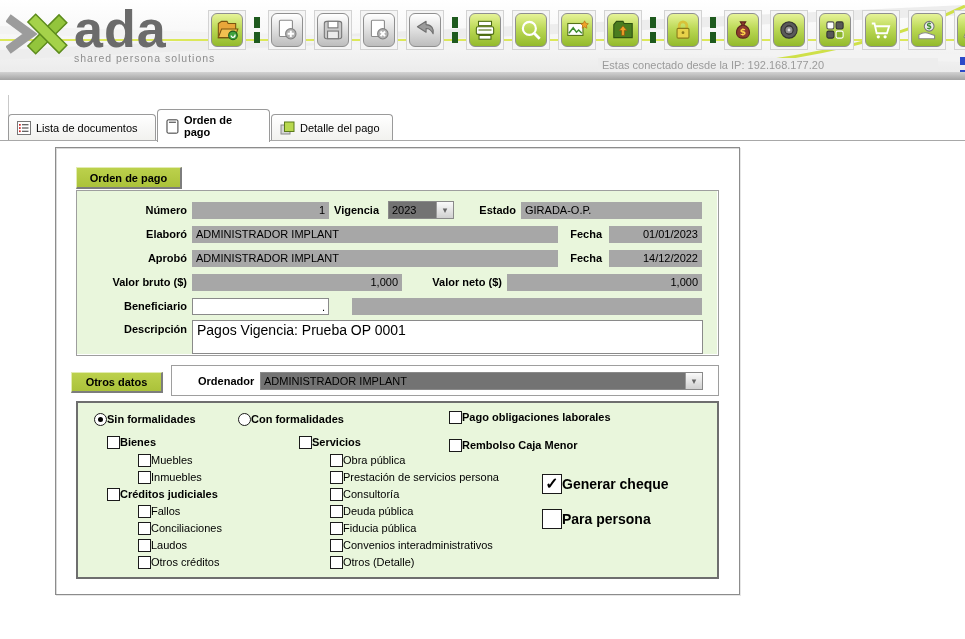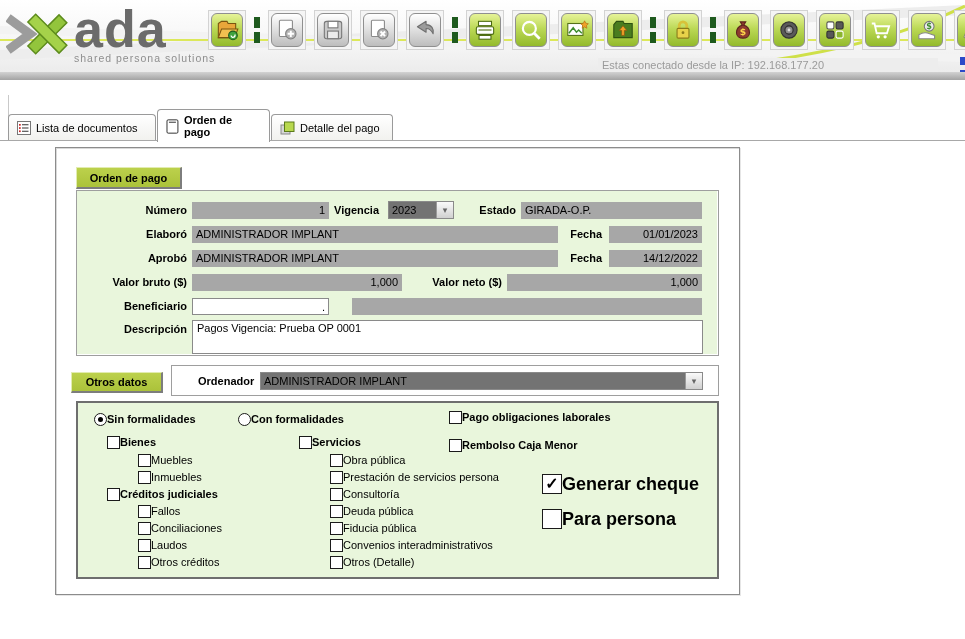--- a/index.html
+++ b/index.html
@@ -54,35 +54,35 @@
           padding:0 4px;box-sizing:border-box;overflow:hidden;white-space:nowrap;}
   .gfield.num{text-align:right;}
   .winput{position:absolute;height:17px;background:#fff;border:1px solid #8a8a8a;font-size:11px;
           line-height:15px;padding:0 3px;box-sizing:border-box;font-family:"Liberation Sans",sans-serif;}
   .combo{position:absolute;height:18px;background:#737373;border:1px solid #8a8a8a;font-size:11px;
          line-height:16px;padding:0 18px 0 3px;box-sizing:border-box;cursor:pointer;white-space:nowrap;overflow:hidden;}
   .combo .arrow{position:absolute;right:0;top:0;bottom:0;width:16px;
          background:linear-gradient(180deg,#fafafa,#d0d0d0);border-left:1px solid #9a9a9a;
          display:flex;align-items:center;justify-content:center;font-size:9px;color:#666;}
   textarea.desc{position:absolute;resize:none;background:#fff;border:1px solid #8a8a8a;
-         font-family:"Liberation Sans",sans-serif;font-size:11px;padding:1px 4px;box-sizing:border-box;overflow:hidden;}
+         font-family:"Liberation Sans",sans-serif;font-size:14px;padding:1px 4px;box-sizing:border-box;overflow:hidden;}
   .ordbox{position:absolute;background:#fff;border:1px solid #9e9e9e;box-sizing:border-box;}
 
   
   .options{position:absolute;background:#e9f6dc;border:2px solid #6e6e6e;box-sizing:border-box;}
   .opt{position:absolute;display:flex;align-items:center;font-size:11px;cursor:pointer;}
   .opt .lbl{line-height:13px;white-space:nowrap;}
   .opt.bold .lbl{font-weight:bold;}
   .box{width:13px;height:13px;background:#fff;border:1.5px solid #1a1a1a;box-sizing:border-box;flex:0 0 auto;}
   .box.big{width:20px;height:20px;font-size:16px;font-weight:bold;line-height:17px;text-align:center;}
   .box.checked::after{content:"\2713";}
   .radio{width:13px;height:13px;border:1.5px solid #1a1a1a;border-radius:50%;background:#fff;
          box-sizing:border-box;position:relative;flex:0 0 auto;}
   .radio.sel::after{content:"";position:absolute;left:2.5px;top:2.5px;width:5px;height:5px;border-radius:50%;background:#000;}
-  .opt.bigrow{font-size:18px;}
+  .opt.bigrow{font-size:14px;}
 </style>
 </head>
 <body>
 
 <div class="screen">
 
   <div class="header">
     <svg class="header-deco" viewBox="0 0 965 72" preserveAspectRatio="none">
       <path d="M0 55 L965 10" stroke="#ededed" stroke-width="10" fill="none"></path>
       <path d="M0 30 L965 58" stroke="#f3f3f3" stroke-width="8" fill="none"></path>

